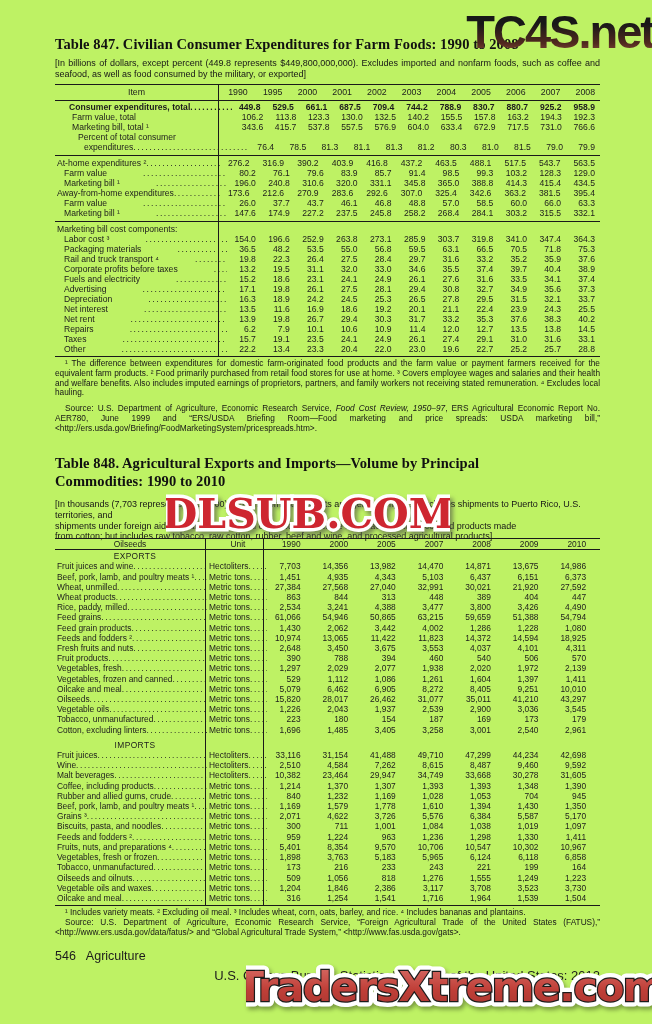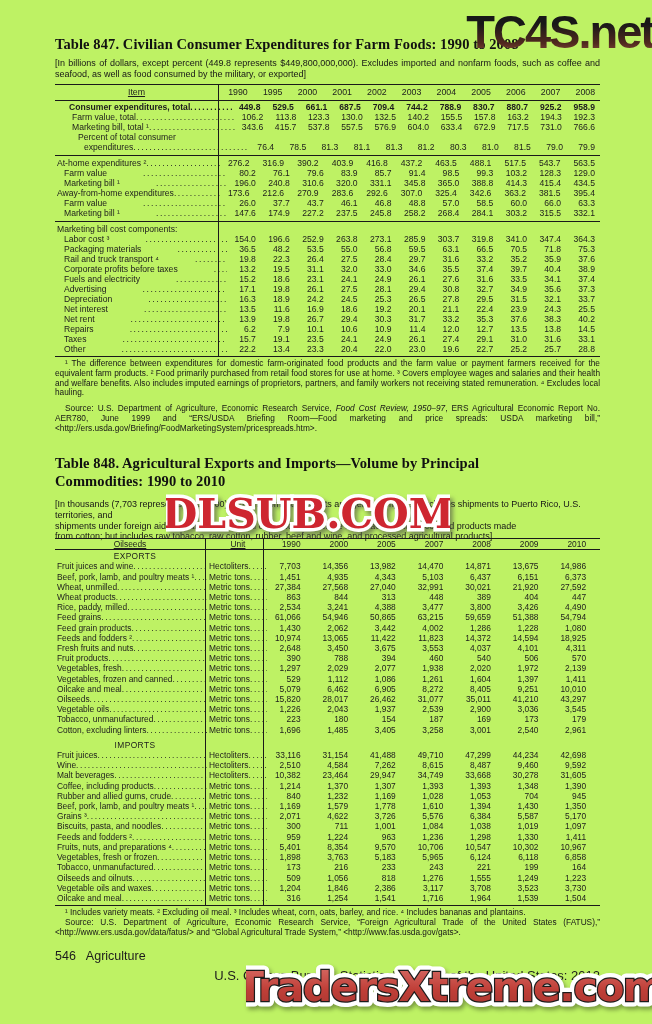--- a/index.html
+++ b/index.html
@@ -16,33 +16,33 @@
   #note847{top:58px;}
   #note848{top:499px;text-align:left;line-height:10.8px;}
   
   .tbl{left:55px;width:545px;border-top:1.6px solid #1a1a1a;border-bottom:1.6px solid #1a1a1a;
        position:absolute;padding-bottom:2px;}
   #t847{top:84px;}
   #t848{top:538px;}
   .trow{display:flex;align-items:baseline;line-height:10px;font-size:8.6px;}
   #t848 .trow{line-height:10.2px;font-size:8.4px;}
   .thead{border-bottom:1px solid #1a1a1a;line-height:15px;font-size:8.8px;margin-bottom:1px;}
-  .hc{text-align:center;text-decoration:underline;}
+  .hc{text-align:center;}
   
   .c-item{width:163px;flex:none;display:flex;overflow:hidden;}
   .c-val{flex:1 1 0;text-align:right;padding-right:5px;white-space:nowrap;}
   
   .c-com{width:150px;flex:none;display:flex;overflow:hidden;}
   .c-unit{width:58px;flex:none;display:flex;overflow:hidden;padding-left:4px;}
   .c-val7{flex:1 1 0;text-align:right;padding-right:14px;white-space:nowrap;}
   .lt{white-space:nowrap;}
   .dots{flex:1 1 0;overflow:hidden;white-space:nowrap;letter-spacing:1.6px;color:#242424;}
   .dots::after{content:"...................................................................";}
   .i0{padding-left:2px;} .i1{padding-left:9px;gap:36px;} .i2{padding-left:14px;}
-  .i3{padding-left:17px;} .i4{padding-left:23px;} .i5{padding-left:29px;}
+  .i3{padding-left:17px;flex-direction:column;} .i4{padding-left:23px;} .i5{padding-left:29px;}
   .bold{font-weight:700;}
   .hrule{border-bottom:1px solid #1a1a1a;margin:2.5px 0;}
   .vl{position:absolute;top:0;bottom:0;width:1px;background:#1a1a1a;}
   .secrow{display:block;text-align:center;width:160px;letter-spacing:.4px;}
   .gaptop{margin-top:5px;}
   
   .fn{left:55px;width:545px;font-size:8.3px;line-height:9.8px;text-align:justify;text-indent:10px;color:#161616;}
   #fn847{top:359px;}
   #src847{top:404px;}
   #fn848{top:908px;text-align:left;}

